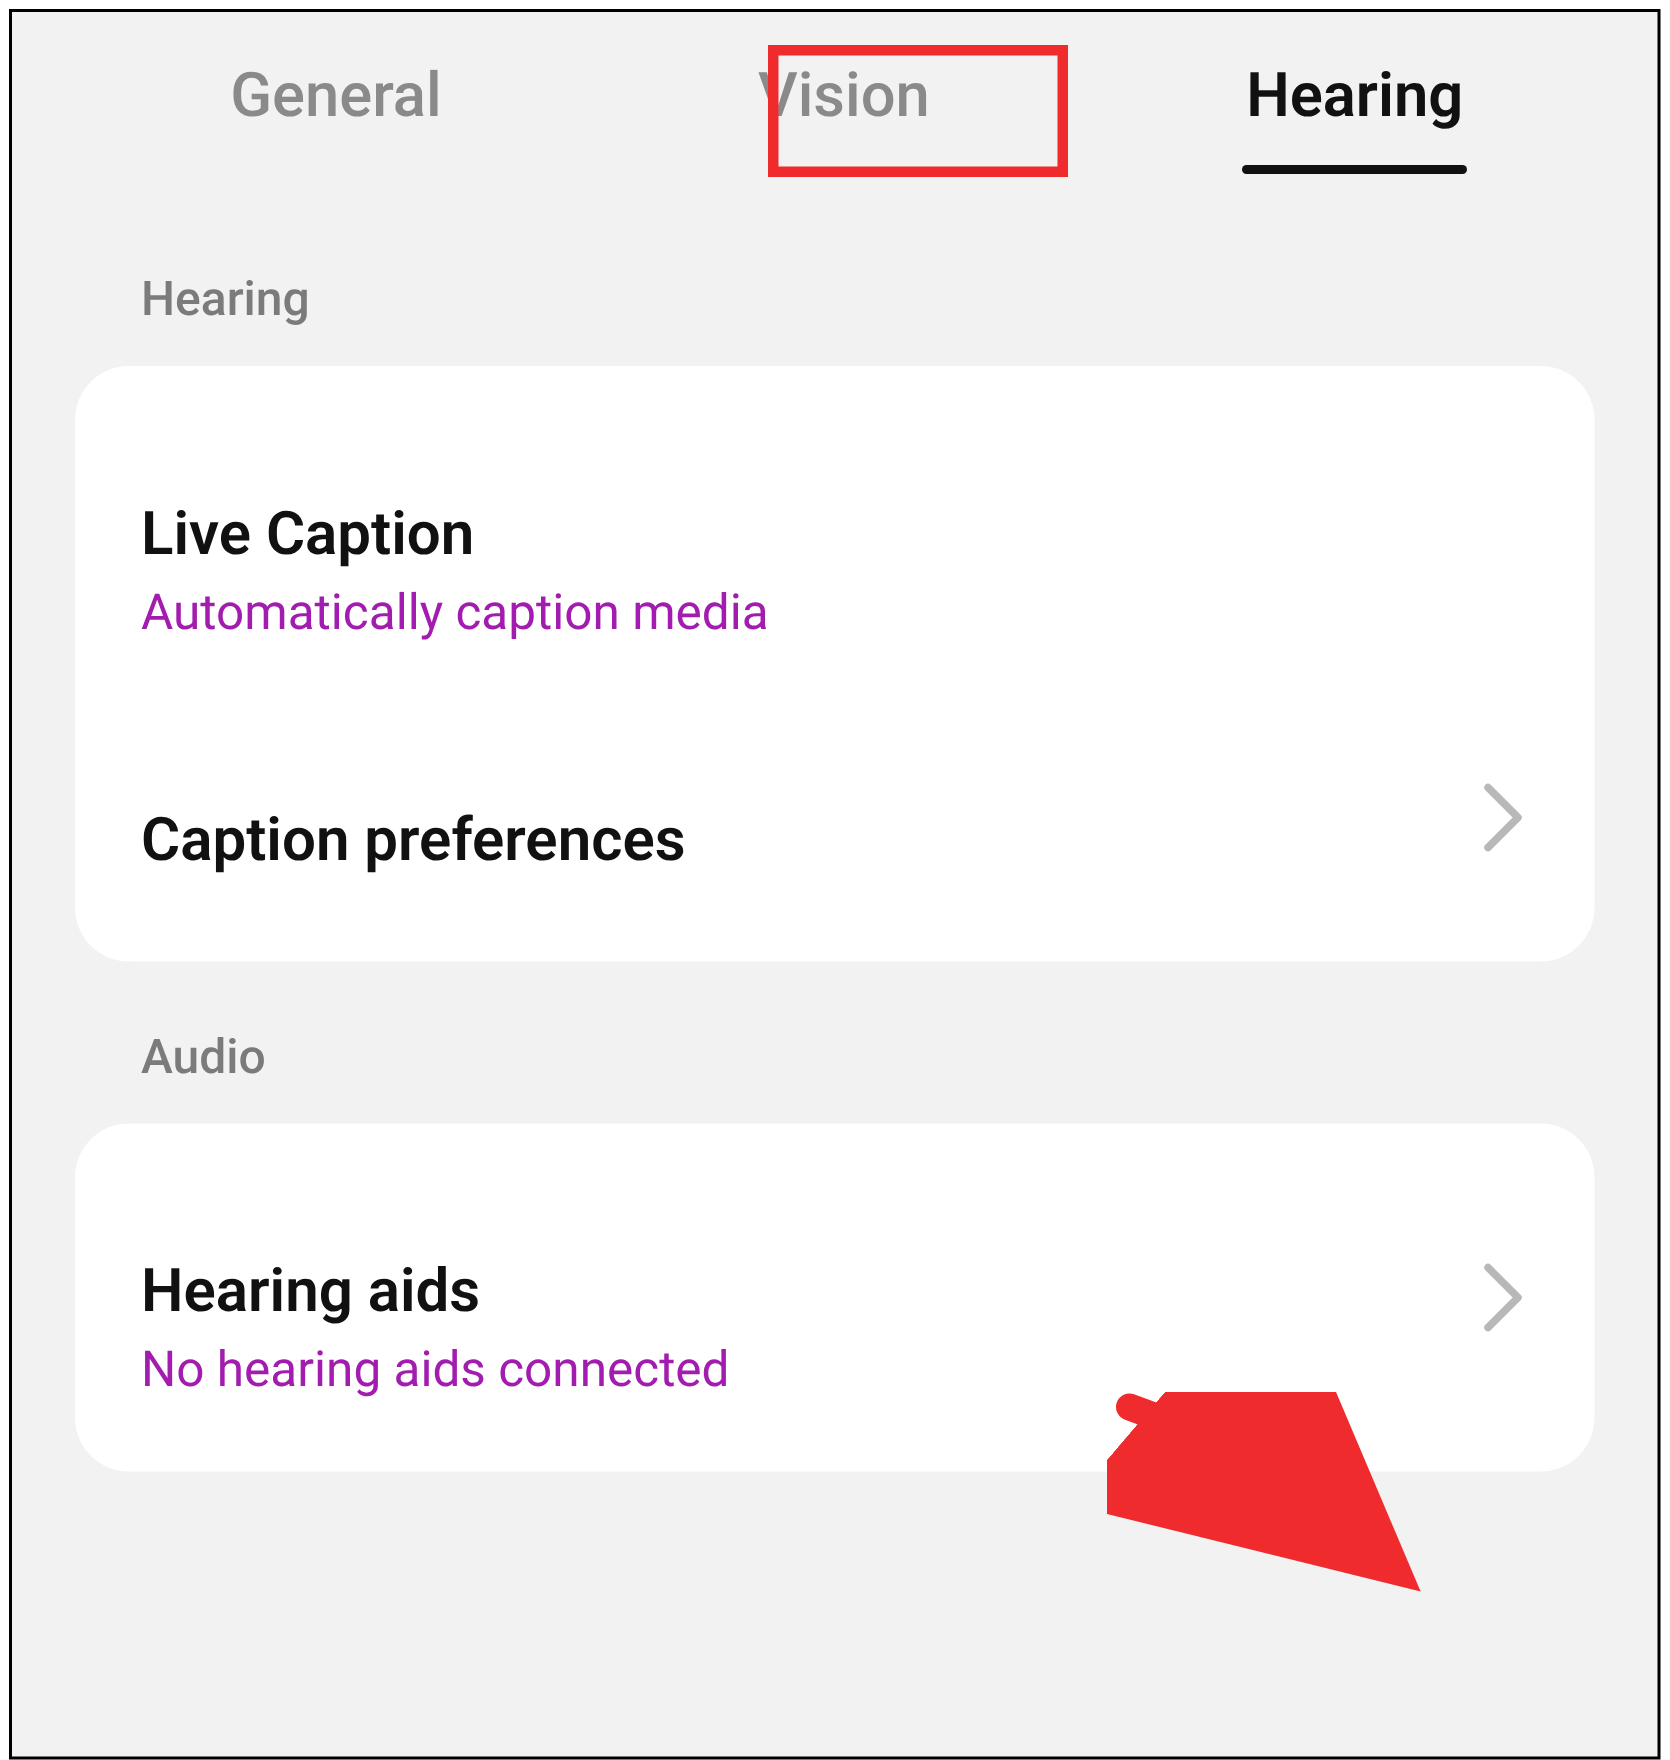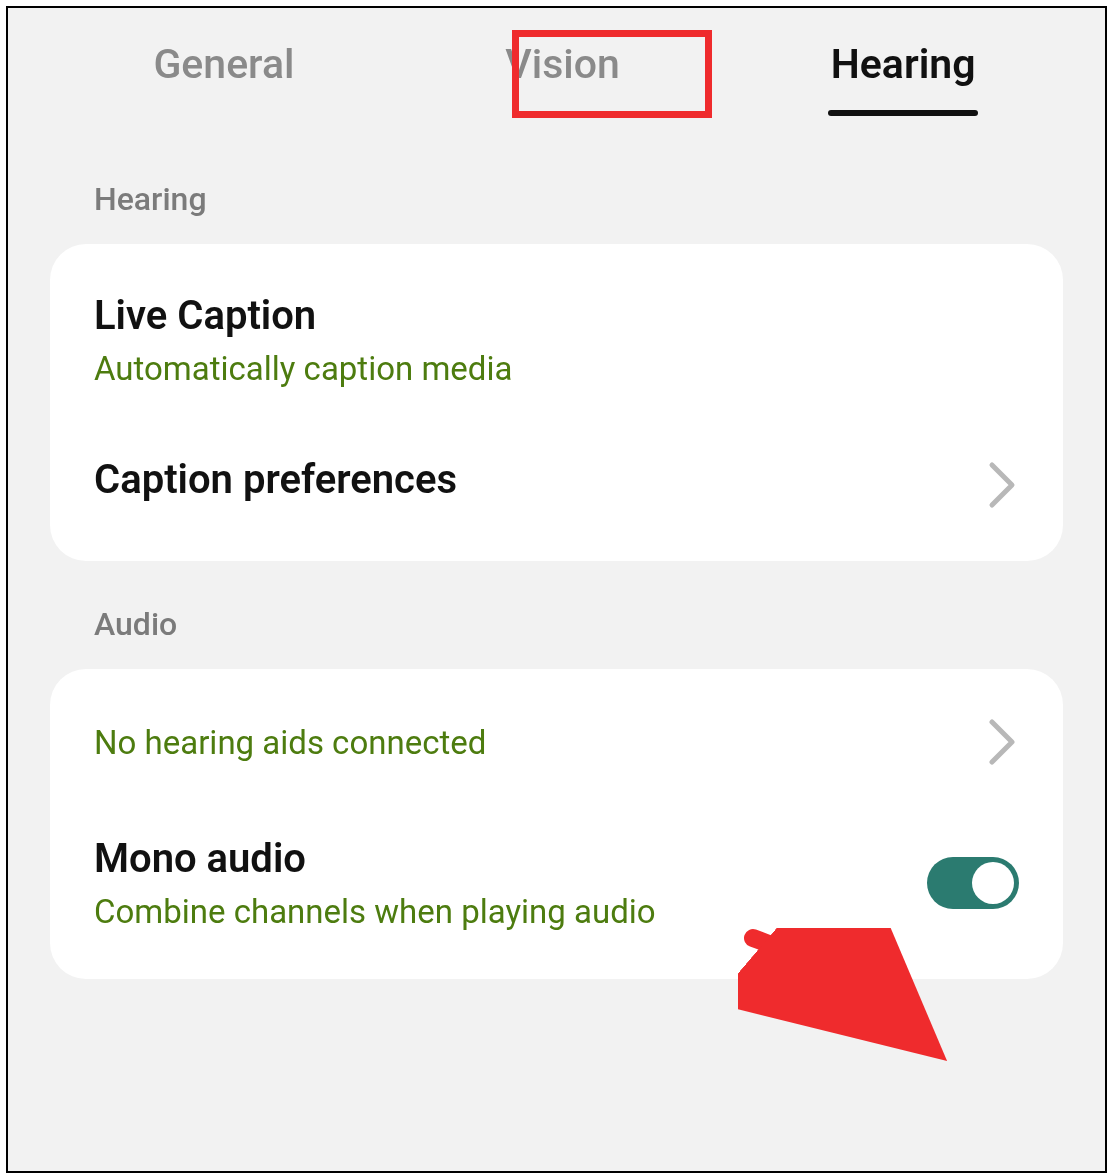--- a/index.html
+++ b/index.html
@@ -72,31 +72,31 @@
     margin: 8px 42px 0 42px;
     border-radius: 36px;
     padding: 14px 0;
   }
   .row {
     display: flex;
     align-items: center;
     padding: 34px 44px 34px 44px;
     cursor: pointer;
   }
-  .row .textcol { flex: 1; }
+  .row .textcol { flex: 1; margin-top: 40px; }
   .row .title {
     font-size: 40px;
     font-weight: 600;
     color: #111;
     margin-bottom: 10px;
   }
   .row .subtitle {
     font-size: 33px;
     font-weight: 400;
-    color: #4d7c0f;
+    color: #a21caf;
   }
   .row .subtitle.teal { color: #1a8f7a; }
 
   .chevron {
     flex: 0 0 auto;
     color: #b8b8b8;
   }
   .chevron svg { width: 34px; height: 50px; display: block; }
 
   
@@ -158,35 +158,27 @@
             <polyline points="4,4 20,20 4,36" fill="none" stroke="currentColor" stroke-width="4" stroke-linecap="round" stroke-linejoin="round"></polyline>
           </svg>
       </div>
     </div>
   </div>
 
   <div class="section-label">Audio</div>
   <div class="card">
     <div class="row">
       <div class="textcol">
+        <div class="title">Hearing aids</div>
         <div class="subtitle">No hearing aids connected</div>
       </div>
       <div class="chevron">
         <svg viewBox="0 0 24 40">
             <polyline points="4,4 20,20 4,36" fill="none" stroke="currentColor" stroke-width="4" stroke-linecap="round" stroke-linejoin="round"></polyline>
           </svg>
-      </div>
-    </div>
-    <div class="row">
-      <div class="textcol">
-        <div class="title">Mono audio</div>
-        <div class="subtitle">Combine channels when playing audio</div>
-      </div>
-      <div class="toggle">
-        <div class="knob"></div>
       </div>
     </div>
   </div>
 
   <div class="highlight-box"></div>
 
   <svg class="arrow-overlay" style="left:730px; top:920px; width:210px; height:150px;" viewBox="0 0 210 150">
     <defs>
       <marker id="ahead" markerWidth="12" markerHeight="12" refX="9" refY="6" orient="auto">
         <path d="M0,0 L12,6 L0,12 Z" fill="#ef2b2d"></path>

